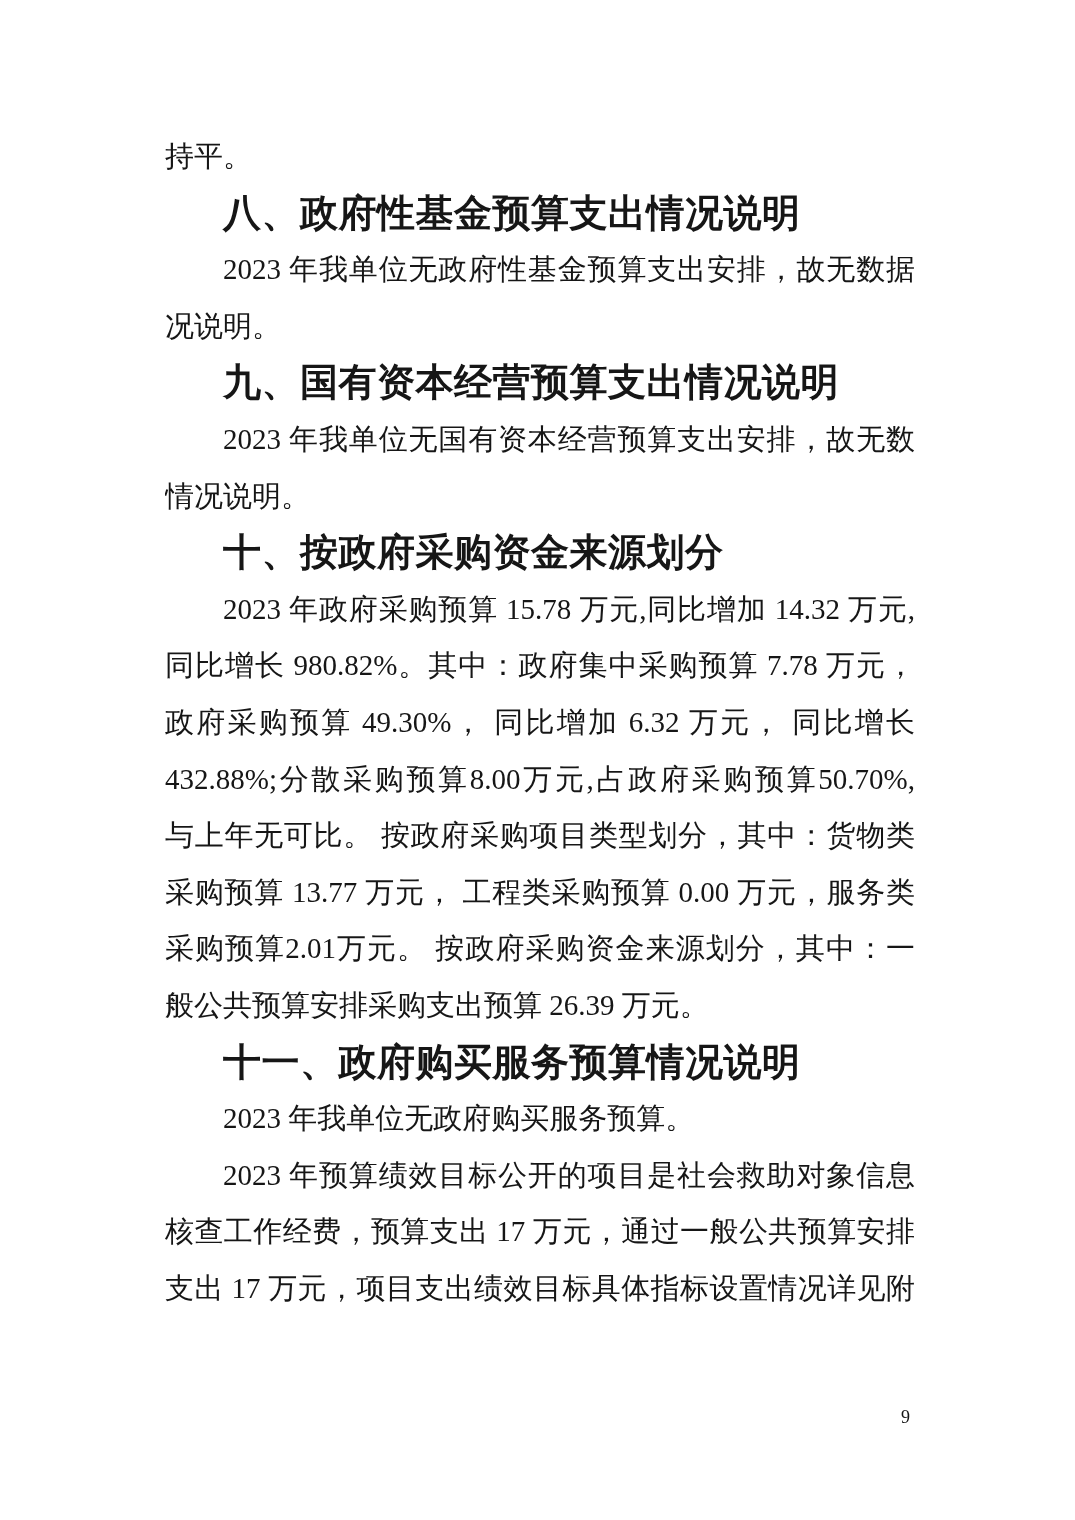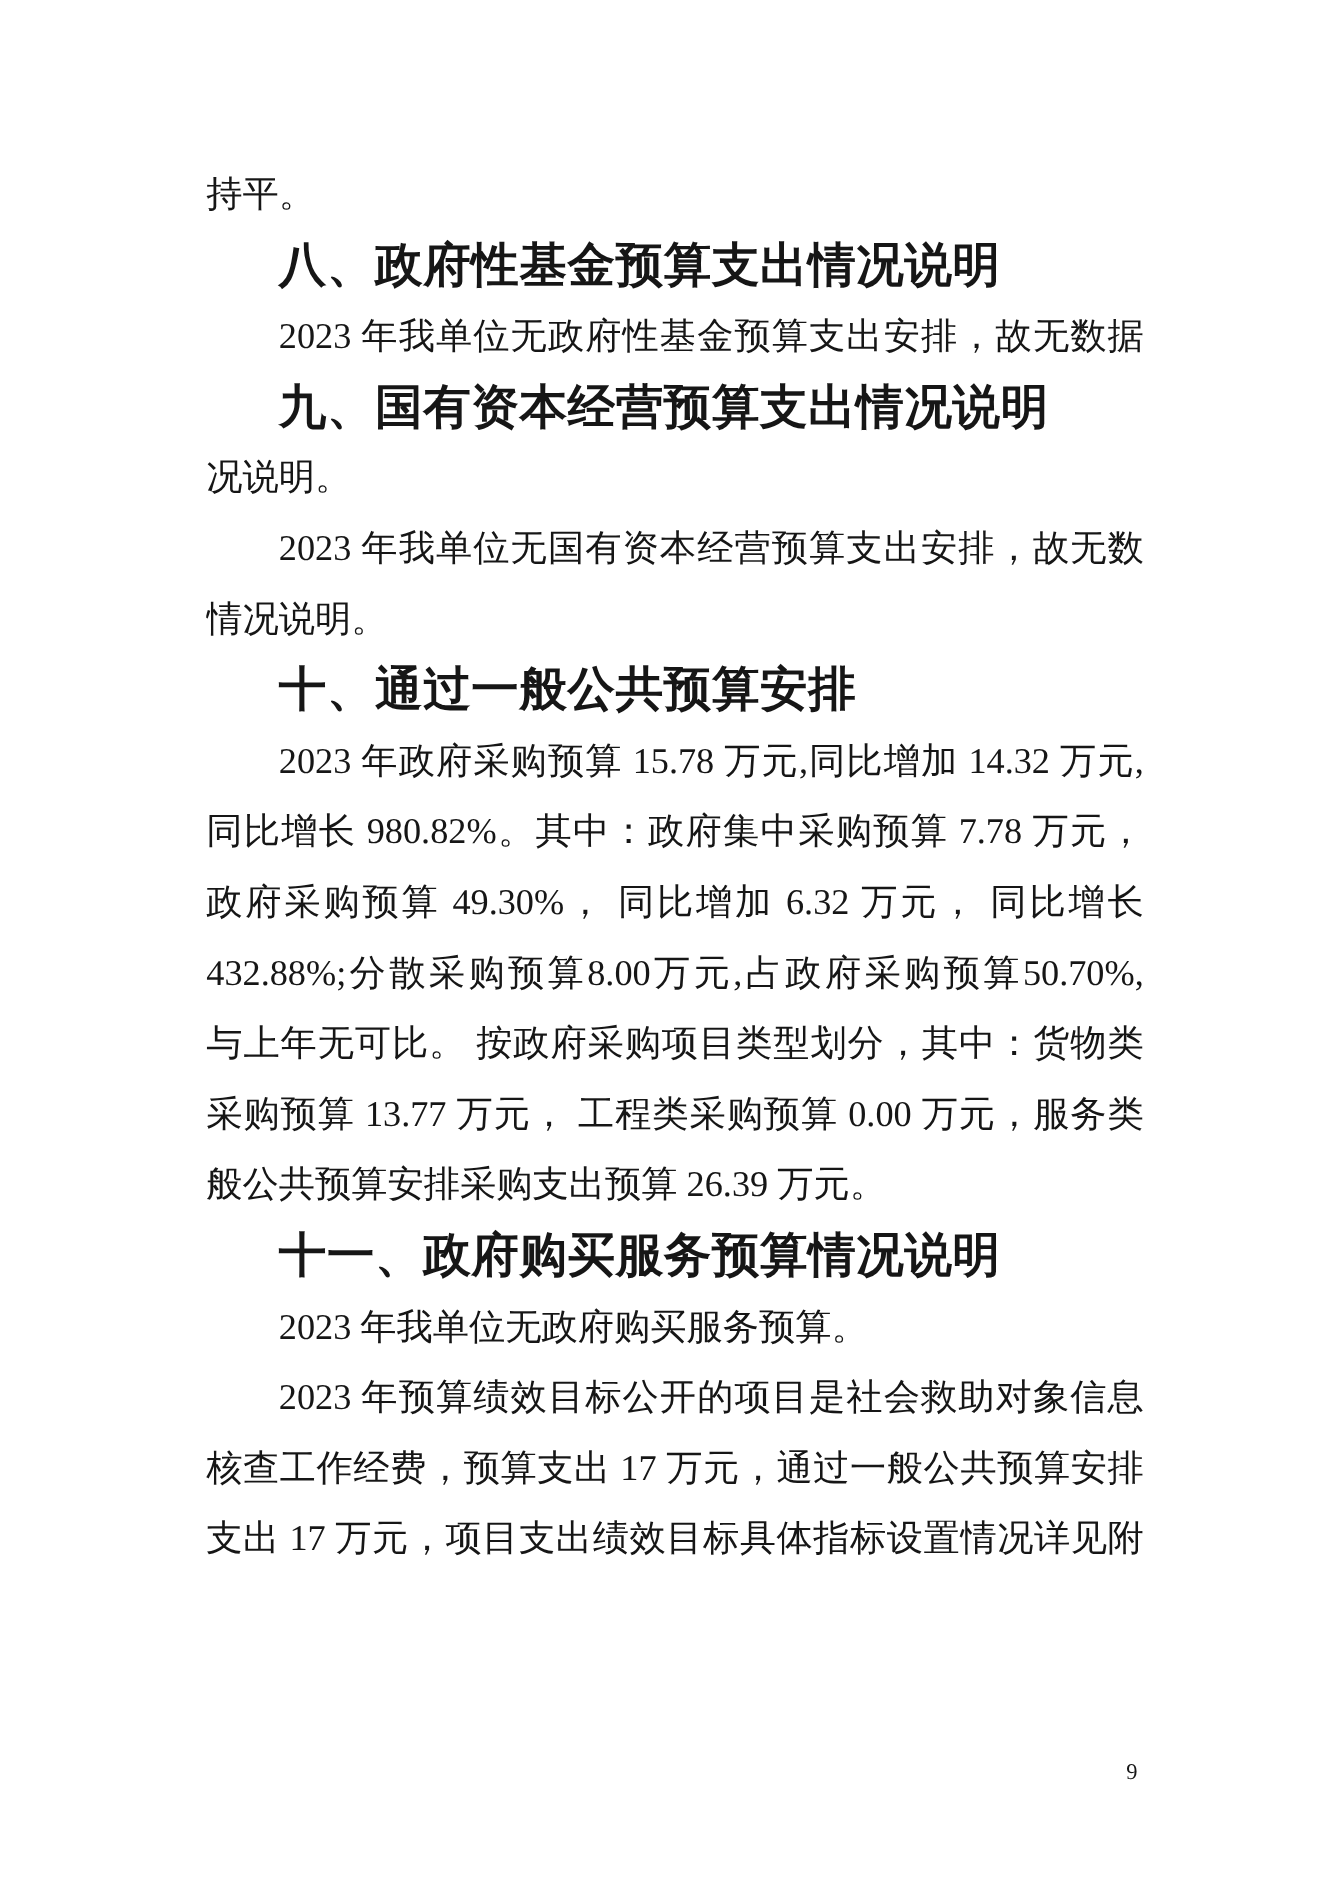--- a/index.html
+++ b/index.html
@@ -57,31 +57,32 @@
   }
 </style>
 </head>
 <body>
 
 <div class="page">
   <div class="content">
     <div class="ln">持平。</div>
     <div class="ln h">八、政府性基金预算支出情况说明</div>
     <div class="ln j ind">2023 年我单位无政府性基金预算支出安排，故无数据情</div>
+    <div class="ln">况说明。</div>
     <div class="ln h">九、国有资本经营预算支出情况说明</div>
-    <div class="ln">况说明。</div>
     <div class="ln j ind">2023 年我单位无国有资本经营预算支出安排，故无数据</div>
     <div class="ln">情况说明。</div>
-    <div class="ln h">十、通过一般公共预算安排</div>
+    <div class="ln h">十、按政府采购资金来源划分</div>
     <div class="ln j ind">2023 年政府采购预算 15.78 万元,同比增加 14.32 万元,</div>
     <div class="ln j">同比增长 980.82%。其中：政府集中采购预算 7.78 万元，占</div>
     <div class="ln j">政府采购预算 49.30%， 同比增加 6.32 万元， 同比增长</div>
     <div class="ln j">432.88%;分散采购预算8.00万元,占政府采购预算50.70%,</div>
     <div class="ln j">与上年无可比。 按政府采购项目类型划分，其中：货物类</div>
     <div class="ln j">采购预算 13.77 万元， 工程类采购预算 0.00 万元，服务类</div>
+    <div class="ln j">采购预算2.01万元。 按政府采购资金来源划分，其中：一</div>
     <div class="ln">般公共预算安排采购支出预算 26.39 万元。</div>
     <div class="ln h">十一、政府购买服务预算情况说明</div>
     <div class="ln ind">2023 年我单位无政府购买服务预算。</div>
     <div class="ln j ind">2023 年预算绩效目标公开的项目是社会救助对象信息</div>
     <div class="ln j">核查工作经费，预算支出 17 万元，通过一般公共预算安排</div>
     <div class="ln j">支出 17 万元，项目支出绩效目标具体指标设置情况详见附</div>
   </div>
   <div class="pagenum">9</div>
 </div>
 

